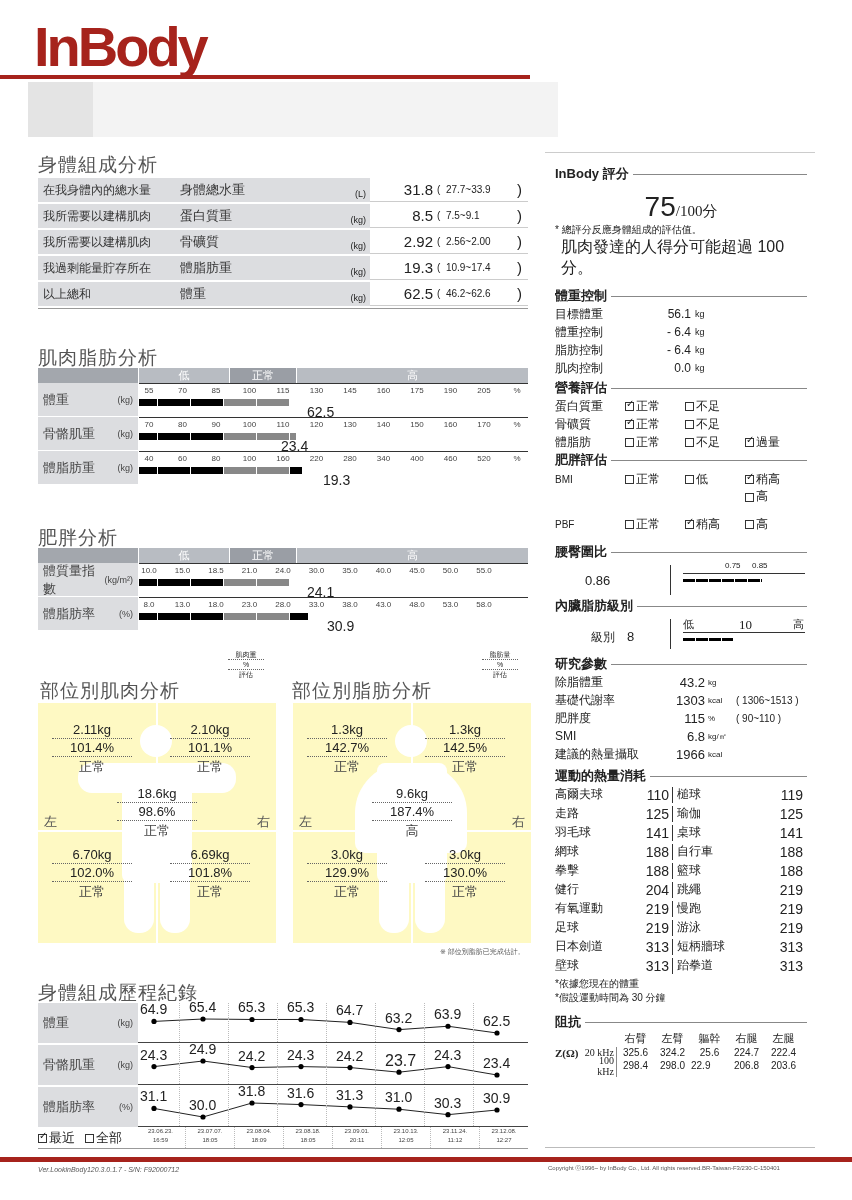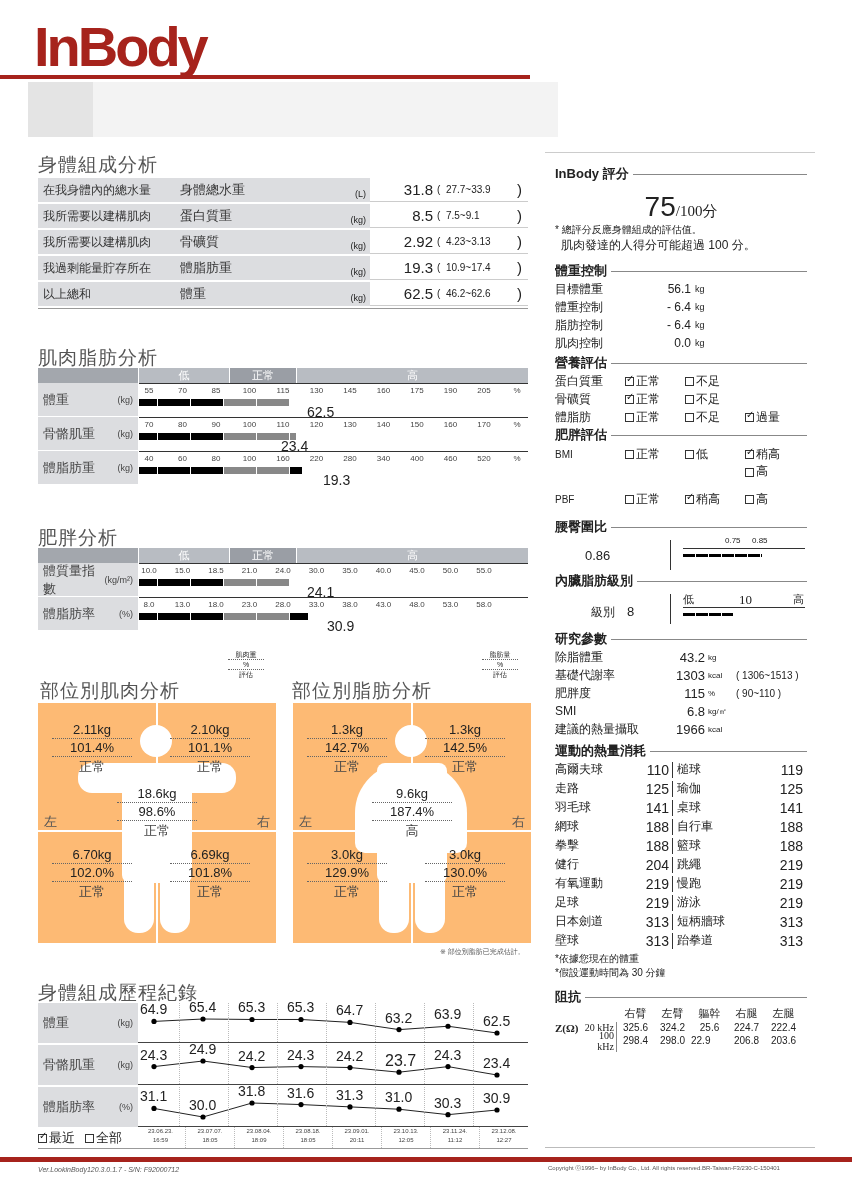--- a/index.html
+++ b/index.html
@@ -27,21 +27,21 @@
 .brow{display:flex;height:34px;border-bottom:1px solid #fff}
 .brow .lab{width:100px;background:#dcdde0;display:flex;align-items:center;justify-content:space-between;padding:0 5px;font-size:13px;color:#444}
 .brow .lab .un{font-size:9px}
 .brow .plot{flex:1;position:relative;border-top:1px solid #333;margin-left:1px}
 .ticks{position:absolute;top:2px;left:0;width:100%;font-size:8px;color:#444}
 .ticks span{position:absolute;transform:translateX(-50%)}
 .bar{position:absolute;top:15px;height:7px;display:flex}
 .bar i{display:block;height:7px;margin-right:1px}
 .bval{position:absolute;top:20px;font-size:14px}
 
-.seg{top:703px;width:238px;height:240px;background:#fdba74}
+.seg{top:703px;width:238px;height:240px;background:#fef9c3}
 .seg .cell{position:absolute;width:80px;text-align:center;font-size:13px}
 .seg .cell div{border-bottom:1px dotted #666;padding:1px 0}
 .seg .cell div.s{border:none;color:#444}
 .body-head{position:absolute;background:#fff;border-radius:50%}
 .legend-mini{font-size:7px;text-align:center;width:36px;line-height:9px}
 .legend-mini div{border-bottom:1px dotted #666}
 
 .hrow{display:flex;height:42px;border-bottom:2px solid #fff}
 .hrow .lab{width:100px;background:#dcdde0;display:flex;align-items:center;justify-content:space-between;padding:0 5px;font-size:13px;color:#444}
 .hrow .lab .un{font-size:9px}
@@ -77,21 +77,21 @@
     <div class="crow">
       <div class="l1">我所需要以建構肌肉</div>
       <div class="l2">蛋白質重</div>
       <div class="u">(kg)</div>
       <div class="v"><span>8.5</span><span class="r">( &nbsp;<span>7.5~9.1</span></span>)</div>
     </div>
     <div class="crow">
       <div class="l1">我所需要以建構肌肉</div>
       <div class="l2">骨礦質</div>
       <div class="u">(kg)</div>
-      <div class="v"><span>2.92</span><span class="r">( &nbsp;<span>4.23~3.13</span></span>)</div>
+      <div class="v"><span>2.92</span><span class="r">( &nbsp;<span>2.56~2.00</span></span>)</div>
     </div>
     <div class="crow">
       <div class="l1">我過剩能量貯存所在</div>
       <div class="l2">體脂肪重</div>
       <div class="u">(kg)</div>
       <div class="v"><span>19.3</span><span class="r">( &nbsp;<span>10.9~17.4</span></span>)</div>
     </div>
     <div class="crow">
       <div class="l1">以上總和</div>
       <div class="l2">體重</div>
@@ -474,21 +474,21 @@
       <div style="width: 49px; font-size: 6px; text-align: center; color: rgb(68, 68, 68); line-height: 9px; border-left: 1px dotted rgb(187, 187, 187);">23.11.24.<br>11:12</div>
       <div style="width: 49px; font-size: 6px; text-align: center; color: rgb(68, 68, 68); line-height: 9px; border-left: 1px dotted rgb(187, 187, 187);">23.12.08.<br>12:27</div>
     </div>
 </div>
 
 <div class="abs" style="left:545px;top:152px;width:270px;height:1px;background:#ccc"></div>
 <div class="abs rc" style="top:165px">
   <div class="rsec">InBody 評分</div>
   <div style="text-align:center;margin-top:8px"><span style="font-size:28px">75</span><span style="font-size:15px;font-family:'Liberation Serif',serif">/100分</span></div>
   <div style="font-size:10px;">* 總評分反應身體組成的評估值。</div>
-  <div style="font-size:12px;padding-left:6px">肌肉發達的人得分可能超過 100 分。</div>
+  <div style="font-size:16px;padding-left:6px">肌肉發達的人得分可能超過 100 分。</div>
   <div class="rsec" style="margin-top:8px">體重控制</div>
   <div id="wc">
       <div class="rline">
         <span style="width:110px">目標體重</span>
         <span style="width:26px;text-align:right">56.1</span>
         <span style="font-size:9px;margin-left:4px">kg</span>
       </div>
       <div class="rline">
         <span style="width:110px">體重控制</span>
         <span style="width:26px;text-align:right">- 6.4</span>

